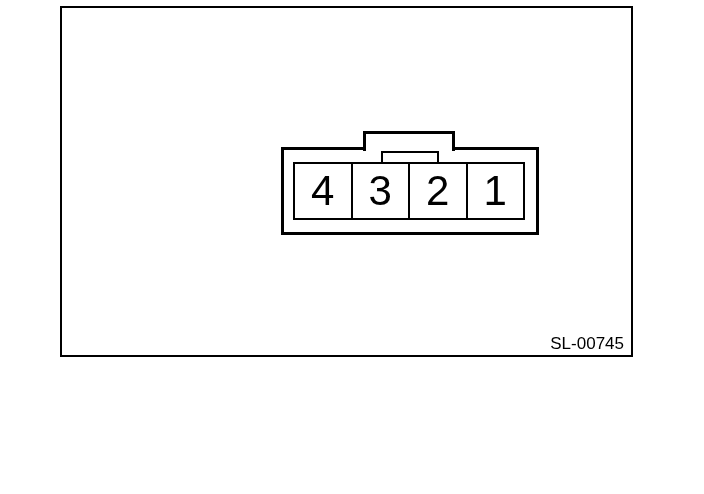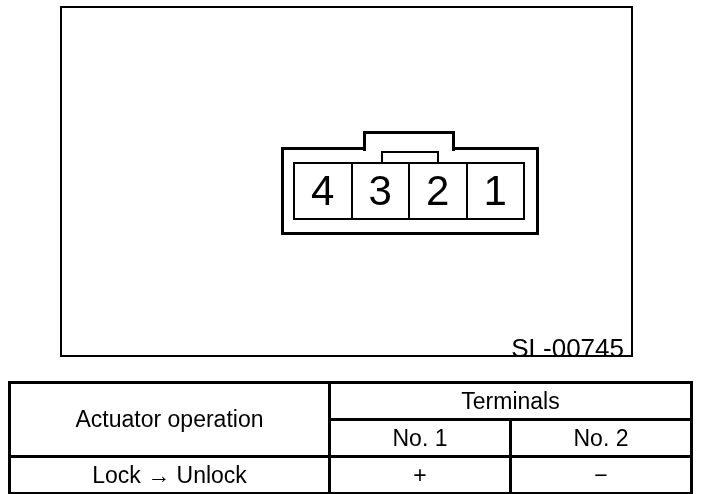--- a/index.html
+++ b/index.html
@@ -85,21 +85,21 @@
     font-size: 42px;
     line-height: 1;
     border-right: 2px solid #000000;
   }
   .terminal-cell:last-child { border-right: none; }
 
   .figure-code {
     position: absolute;
     right: 7px;
     top: 327px;
-    font-size: 26px;
+    font-size: 17px;
     line-height: 1;
     text-align: right;
     z-index: 6;
   }
 
   
   .spec-table {
     position: absolute;
     left: 8px;
     top: 381px;
@@ -132,31 +132,14 @@
     <div class="connector-notch"></div>
     <div class="terminal-row">
       <div class="terminal-cell">4</div>
       <div class="terminal-cell">3</div>
       <div class="terminal-cell">2</div>
       <div class="terminal-cell">1</div>
     </div>
     <div class="figure-code">SL-00745</div>
   </div>
 
-  <table class="spec-table">
-    <tbody>
-      <tr>
-        <td class="col-op" rowspan="2">Actuator operation</td>
-        <td colspan="2">Terminals</td>
-      </tr>
-      <tr>
-        <td class="col-no1">No. 1</td>
-        <td class="col-no2">No. 2</td>
-      </tr>
-      <tr>
-        <td>Lock → Unlock</td>
-        <td>+</td>
-        <td>−</td>
-      </tr>
-    </tbody>
-  </table>
 
 </div>
 
 </body></html>

